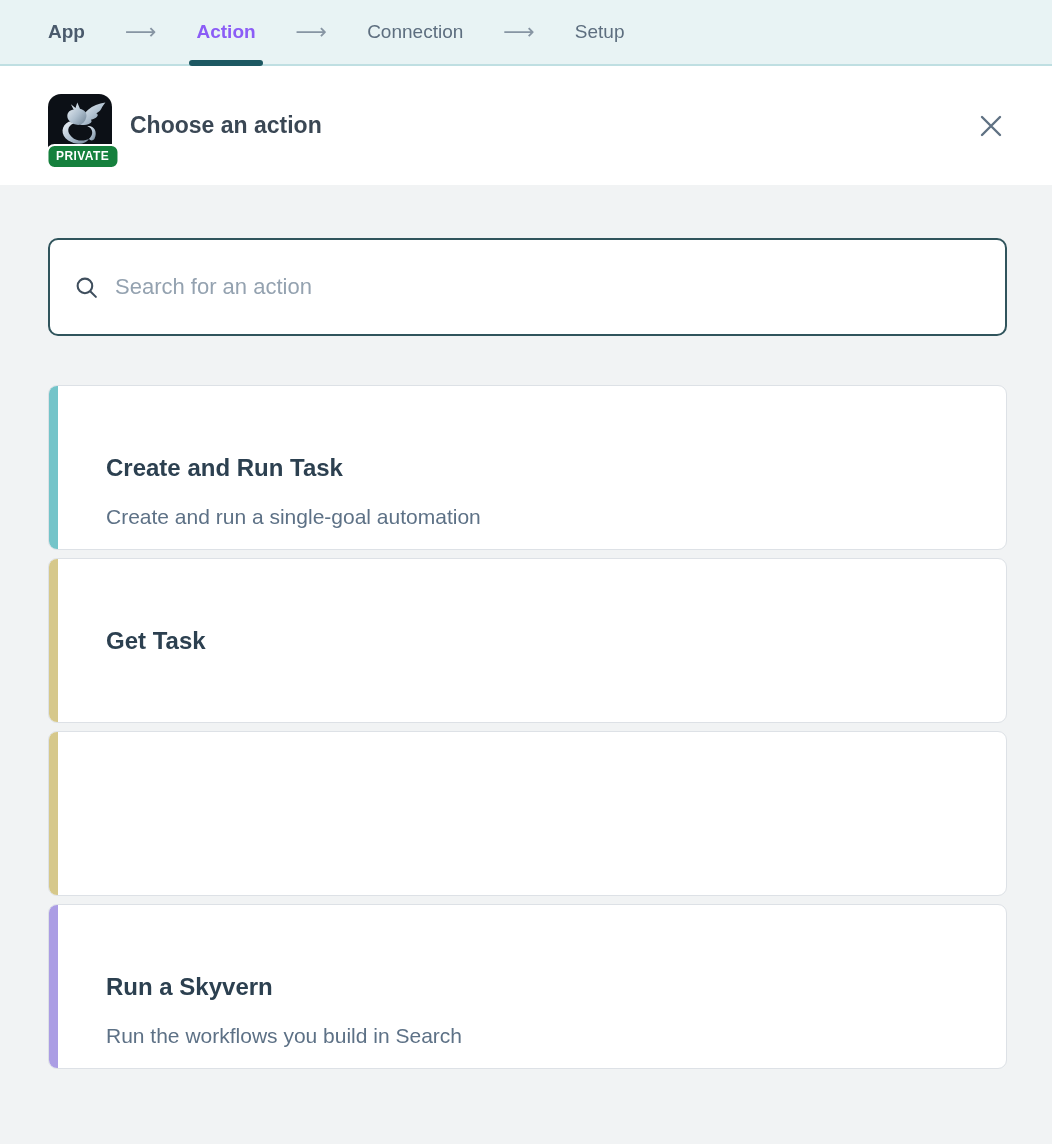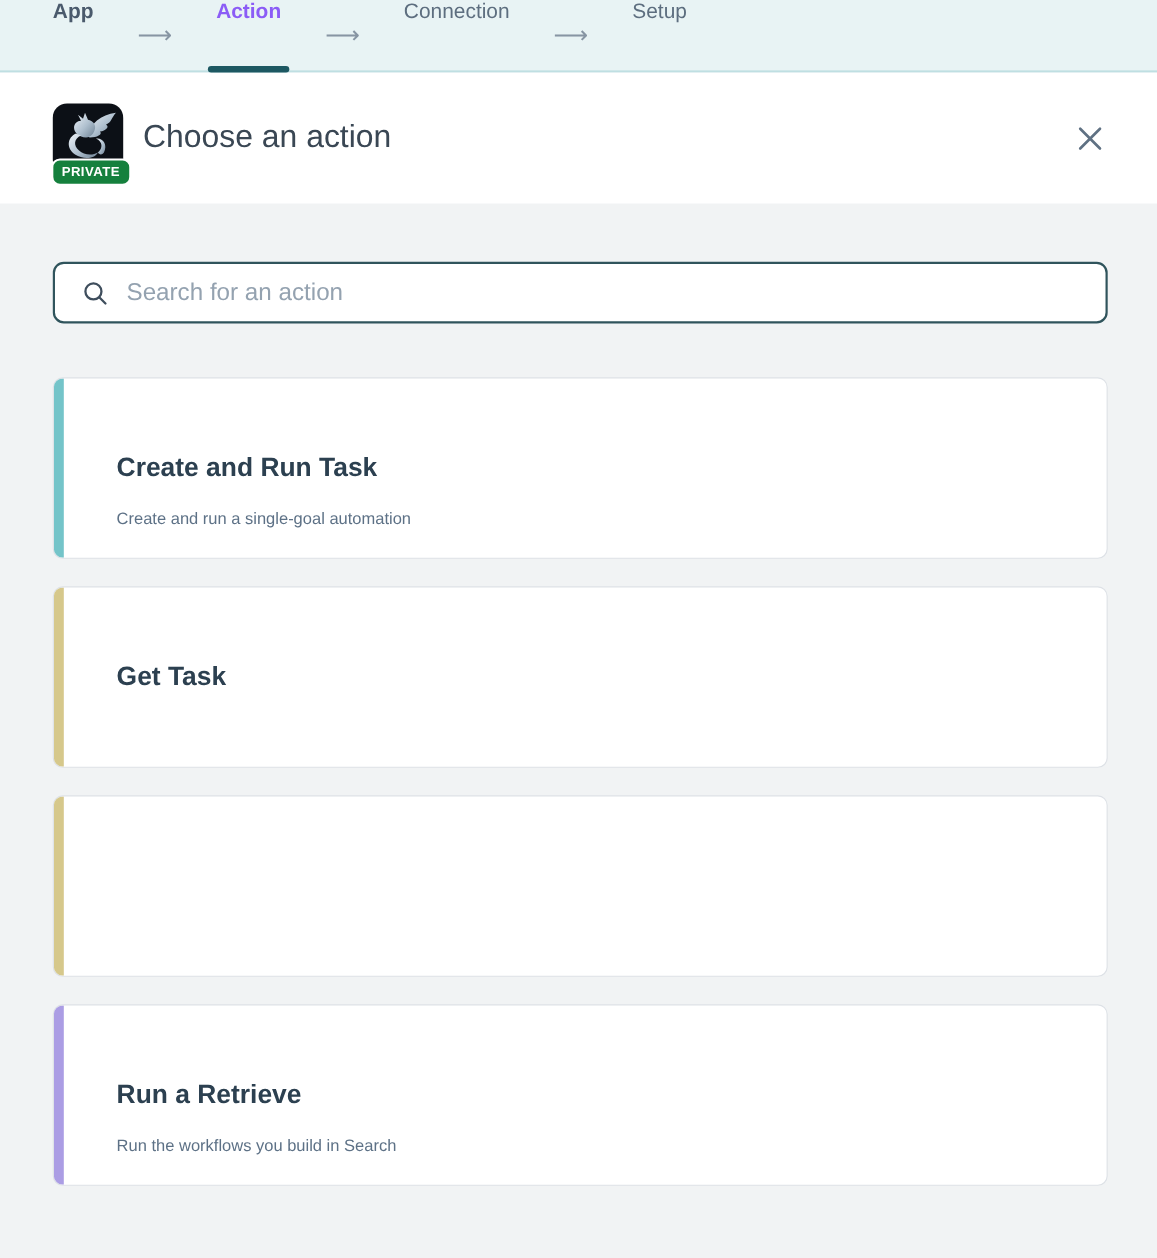--- a/index.html
+++ b/index.html
@@ -20,21 +20,21 @@
     display: flex;
     align-items: center;
     padding-left: 48px;
     gap: 40px;
     font-size: 19px;
   }
   .crumb {
     position: relative;
     height: 100%;
     display: flex;
-    align-items: flex-start;
+    align-items: center;
     color: #5d6e7f;
     cursor: pointer;
   }
   .crumb.visited { color: #4a5a6c; font-weight: 700; }
   .crumb.active  { color: #8b5cf6; font-weight: 700; }
   .crumb.active::after {
     content: "";
     position: absolute;
     bottom: -2px;
     left: -7px;
@@ -71,38 +71,38 @@
     font-size: 12px;
     font-weight: 700;
     letter-spacing: 0.4px;
     padding: 3px 8px 4px 8px;
     border: 2px solid #ffffff;
     border-radius: 8px;
     white-space: nowrap;
   }
   .page-title {
     margin-left: 18px;
-    font-size: 29px;
-    font-weight: 400;
+    font-size: 23px;
+    font-weight: 700;
     color: #3a4754;
   }
   .close-btn {
     margin-left: auto;
     background: none;
     border: none;
     cursor: pointer;
     width: 34px; height: 34px;
     display: flex; align-items: center; justify-content: center;
   }
 
   
   .page-body { padding: 53px 45px 0 48px; }
 
   .search-box {
-    height: 56px;
+    height: 98px;
     background: #ffffff;
     border: 2px solid #30545c;
     border-radius: 10px;
     display: flex;
     align-items: center;
     padding: 0 24px;
     gap: 16px;
   }
   .search-box input {
     flex: 1;
@@ -115,38 +115,38 @@
   }
   .search-box input::placeholder { color: #94a2b0; }
 
   .cards { margin-top: 49px; }
   .card {
     position: relative;
     height: 165px;
     background: #ffffff;
     border: 1px solid #dde1e6;
     border-radius: 9px;
-    margin-bottom: 25px;
+    margin-bottom: 8px;
     padding: 68px 20px 0 57px;
     overflow: hidden;
     cursor: pointer;
   }
   .stripe {
     position: absolute;
     left: 0; top: 0; bottom: 0;
     width: 9px;
   }
   .card-title {
     font-size: 24px;
     font-weight: 700;
     color: #2c4050;
     margin-bottom: 23px;
   }
   .card-desc {
-    font-size: 15px;
+    font-size: 21px;
     color: #5d7186;
   }
 </style>
 </head>
 <body>
 
 <div class="topbar">
   <div class="crumb visited">
     <span>App</span>
   </div>
@@ -219,18 +219,18 @@
       <div class="stripe" style="background: rgb(214, 200, 139);"></div>
       <h2 class="card-title">Get Task</h2>
     </div>
 
     <div class="card">
       <div class="stripe" style="background: rgb(214, 200, 139);"></div>
     </div>
 
     <div class="card">
       <div class="stripe" style="background: rgb(171, 157, 228);"></div>
-      <h2 class="card-title">Run a Retrieve</h2>
+      <h2 class="card-title">Run a Skyvern</h2>
       <p class="card-desc">Run the workflows you build in Search</p>
     </div>
 
   </div>
 </div>
 
 </body></html>

